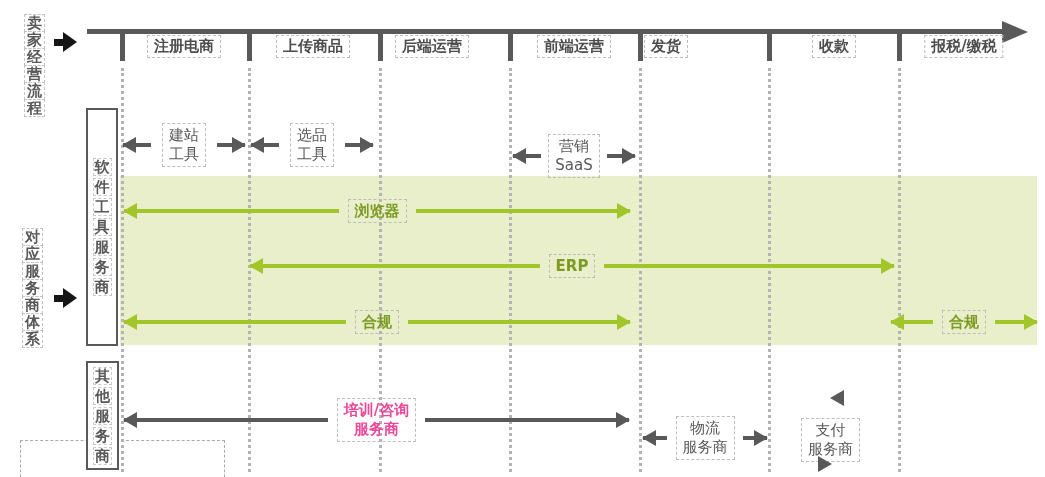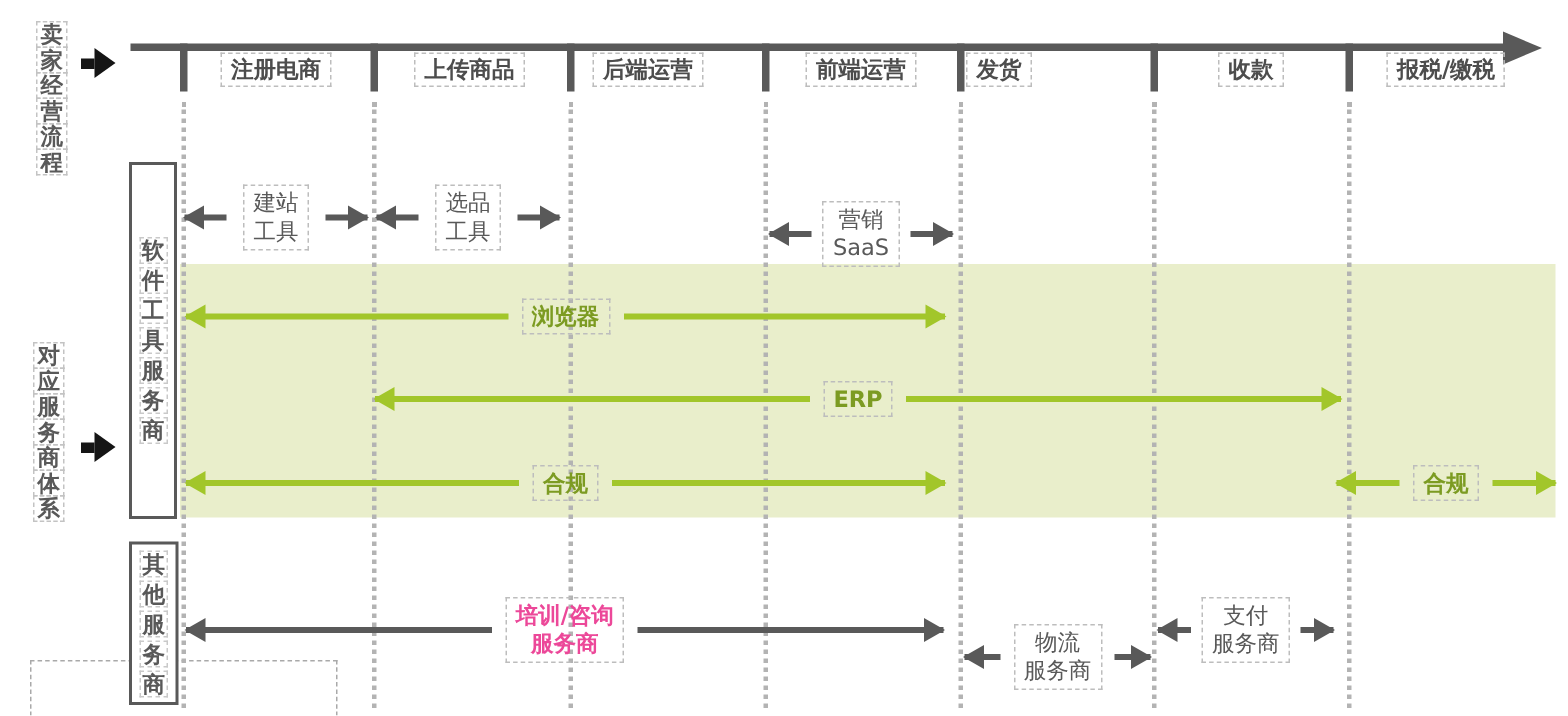--- a/index.html
+++ b/index.html
@@ -182,21 +182,21 @@
   <div class="darrow" style="left:124px;top:396px;width:505px;height:48px;">
     <span class="ln l"></span>
     <span class="lbl"><span>培训/咨询</span><br><span>服务商</span></span>
     <span class="ln r"></span>
   </div>
   <div class="srow" style="left:643px;top:396px;width:124px;height:48px;margin-top:18px;">
     <span class="sa l" style="flex-basis:24px;"></span>
     <span class="lbl"><span>物流</span><br><span>服务商</span></span>
     <span class="sa r" style="flex-basis:24px;"></span>
   </div>
-  <div class="srow" style="left:772px;top:396px;width:117px;height:48px;">
+  <div class="srow" style="left:772px;top:396px;width:117px;height:48px;flex-direction:column;">
     <span class="sa l" style="flex-basis:22px;"></span>
     <span class="lbl"><span>支付</span><br><span>服务商</span></span>
     <span class="sa r" style="flex-basis:22px;"></span>
   </div>
 
   <div class="dash-rect"></div>
 
 </div>
 
 </body></html>

